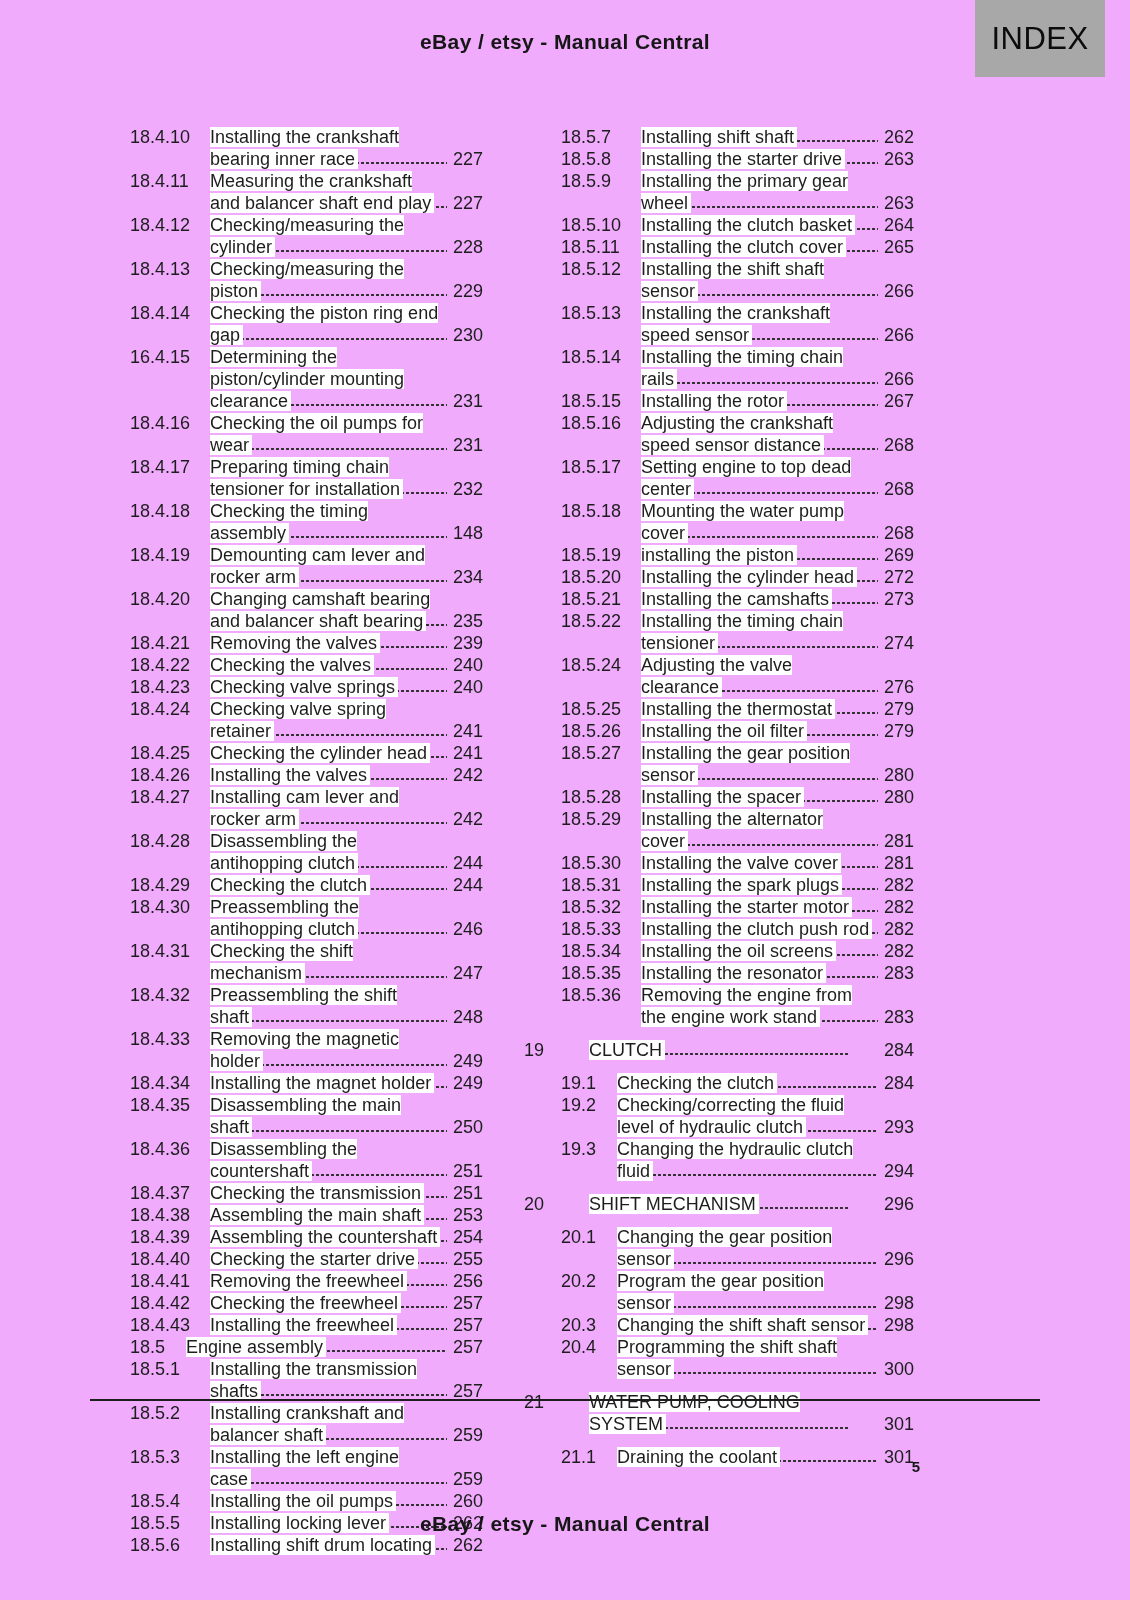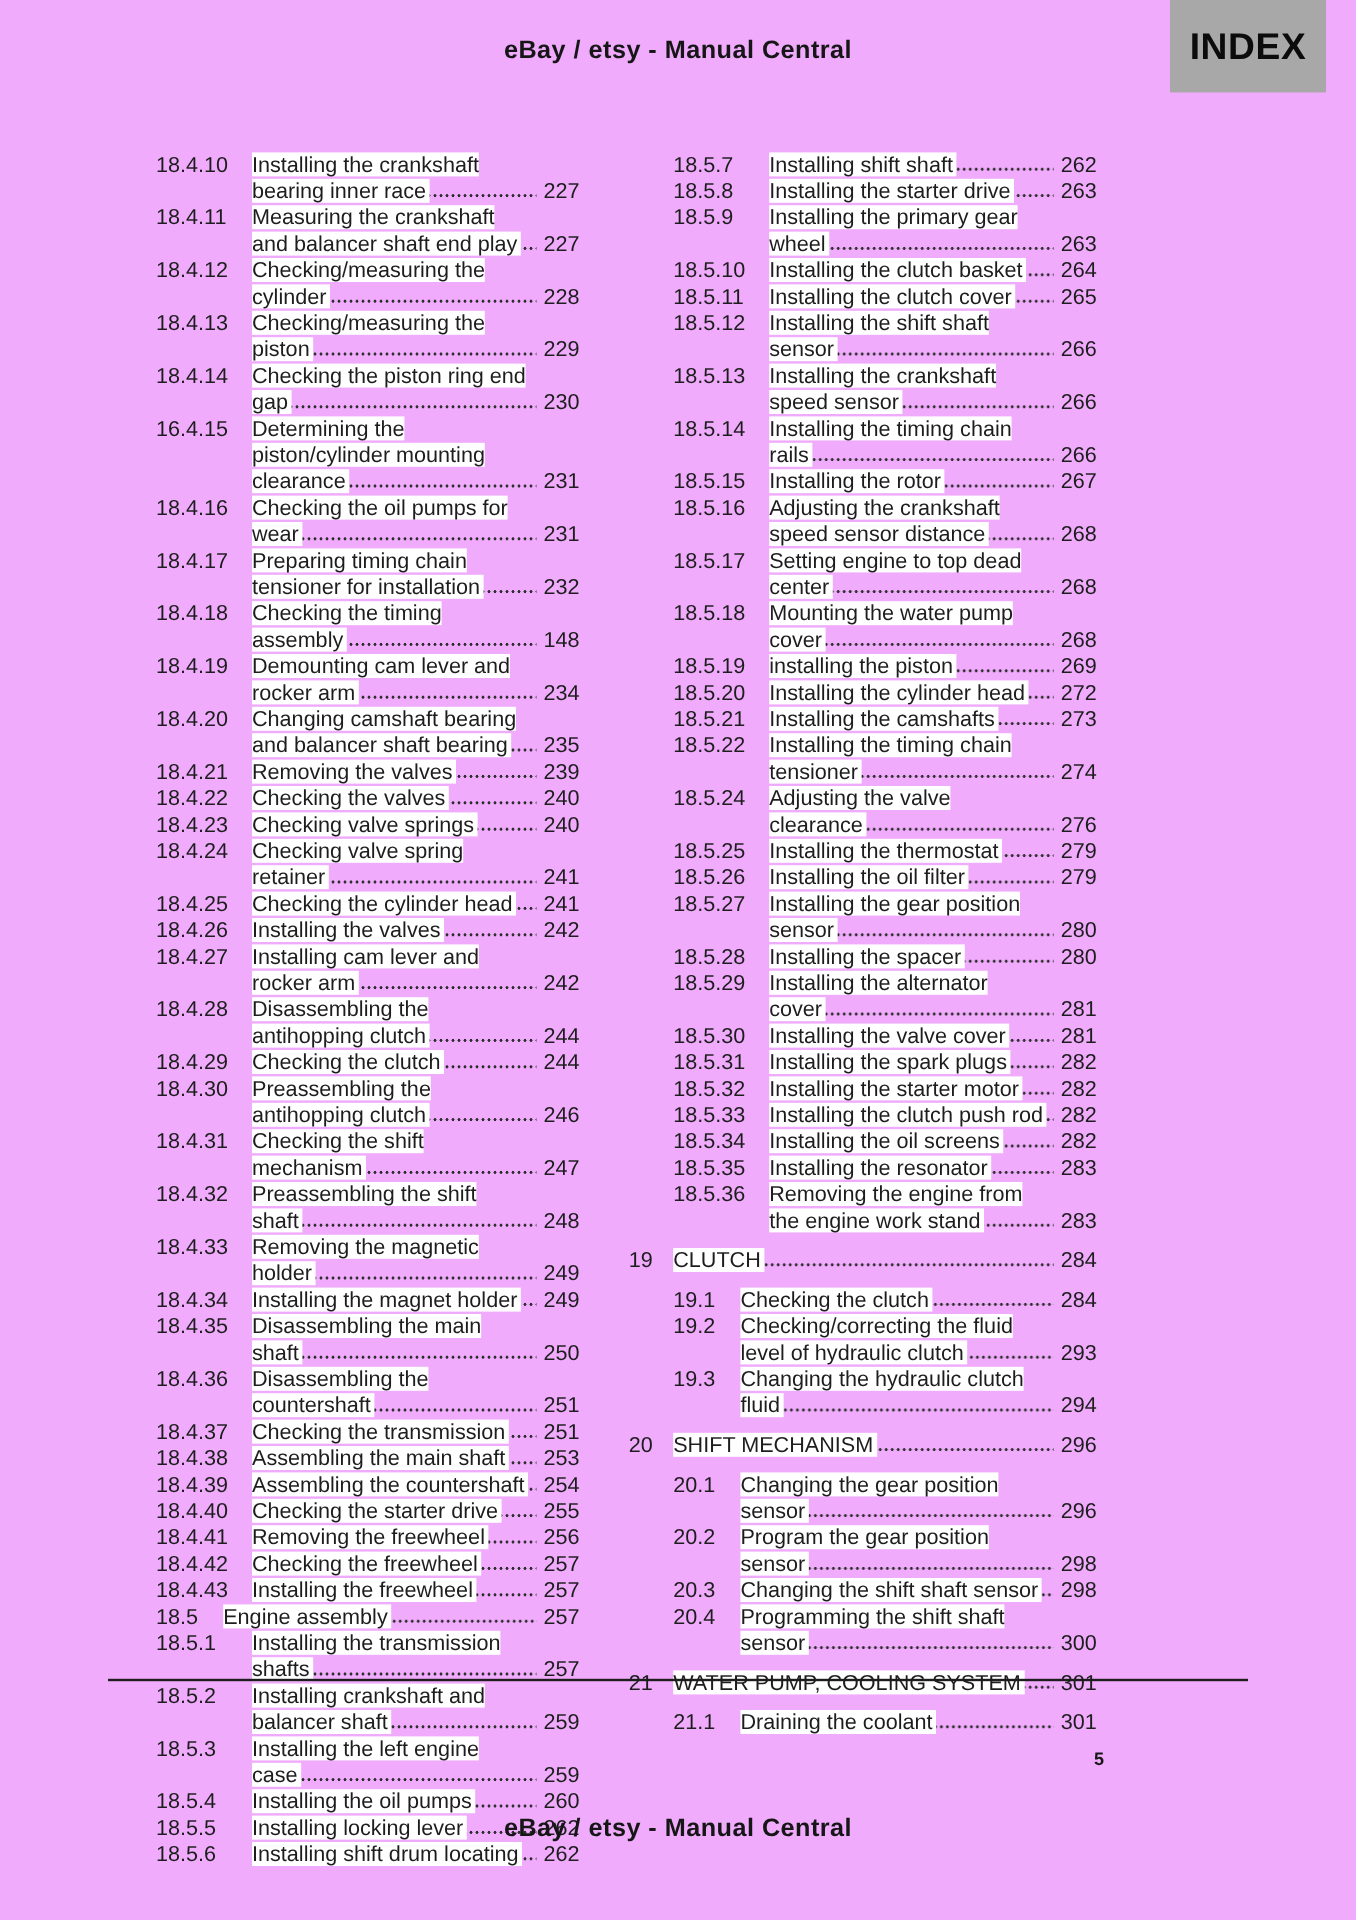--- a/index.html
+++ b/index.html
@@ -30,40 +30,40 @@
     right: 25px;
     width: 130px;
     height: 77px;
     background: #a8a8a8;
     display: flex;
     align-items: center;
     justify-content: center;
   }
   .index-box span {
     font-size: 31px;
-    font-weight: bold;
+    font-weight: normal;
     letter-spacing: 0.5px;
     color: #0c0c0c;
   }
   
   .toc {
     position: absolute;
     top: 126px;
     left: 93px;
     display: flex;
     gap: 41px;
   }
   .col {
     width: 390px;
     font-size: 18px;
     line-height: 22px;
   }
   .entry { display: flex; }
   .entry.lvl2, .entry.lvl3 { padding-left: 37px; }
-  .entry.lvl1 { margin: 11px 0; }
+  .entry.lvl1 { margin: 11px 0; gap: 28px; }
   .num { flex: none; }
   .lvl3 .num { width: 80px; }
   .lvl2 .num { width: 56px; }
   .lvl1 .num { width: 37px; }
   .mid {
     flex: 1;
     min-width: 0;
     padding-right: 4px;
     background-image: radial-gradient(circle at 50% 50%, #2e2e2e 1.1px, transparent 1.45px);
     background-size: 5px 4px;

